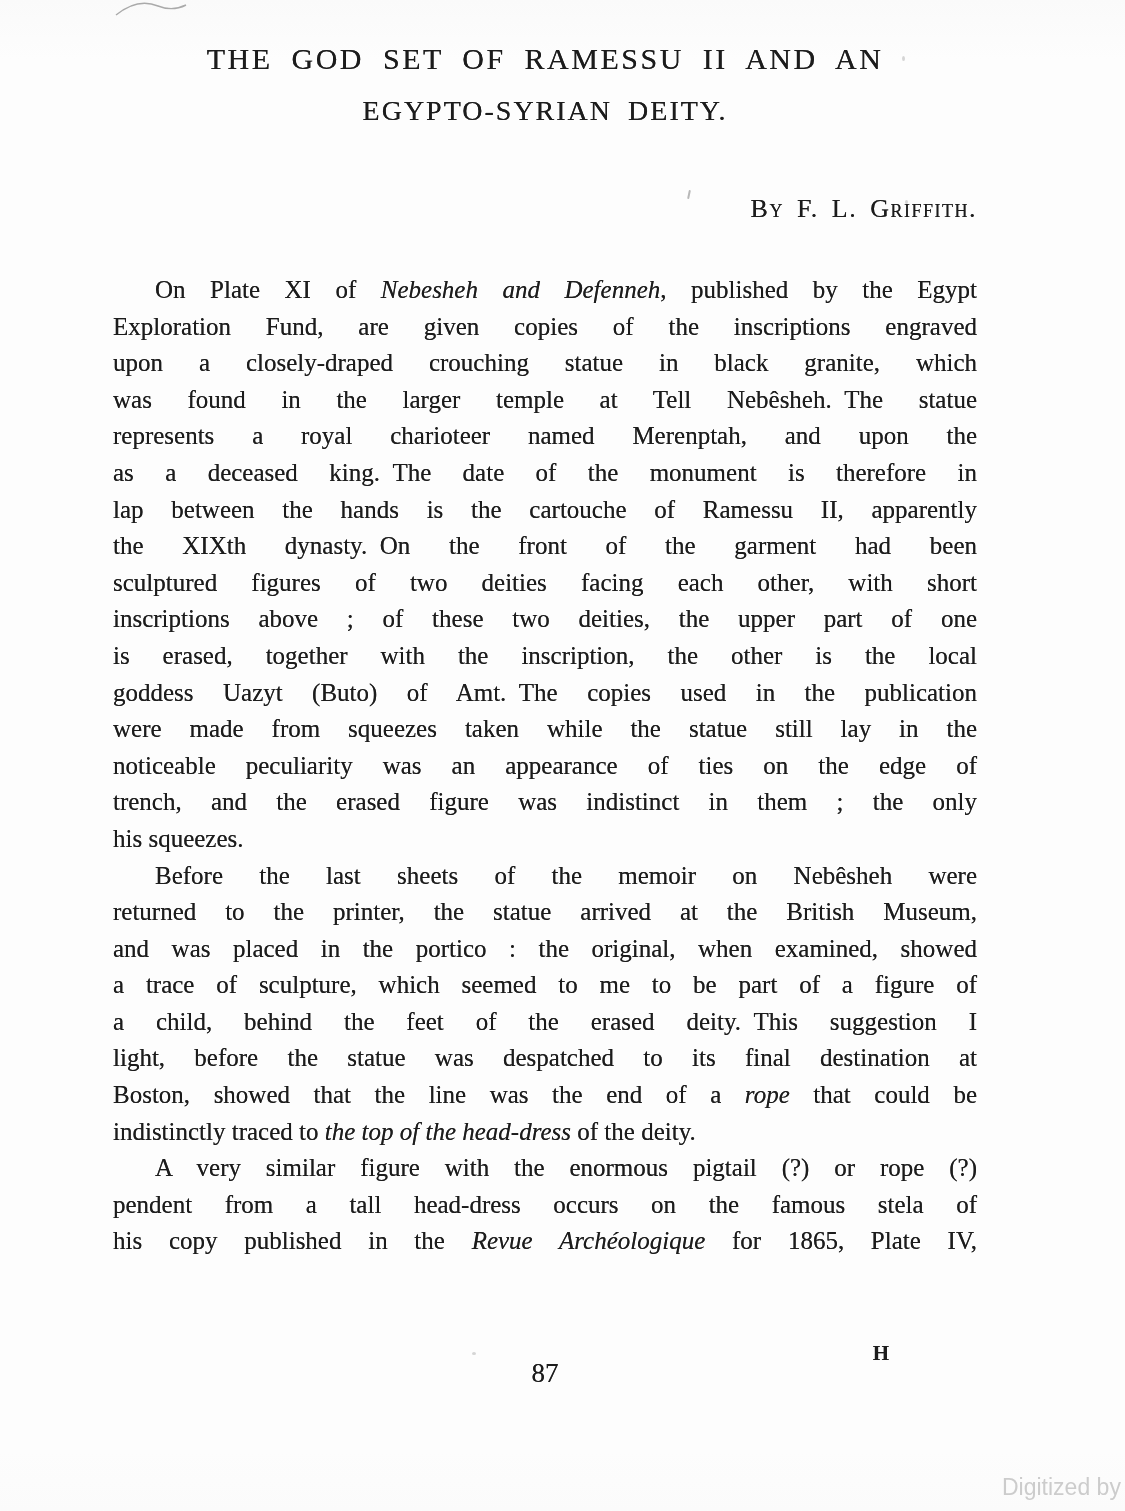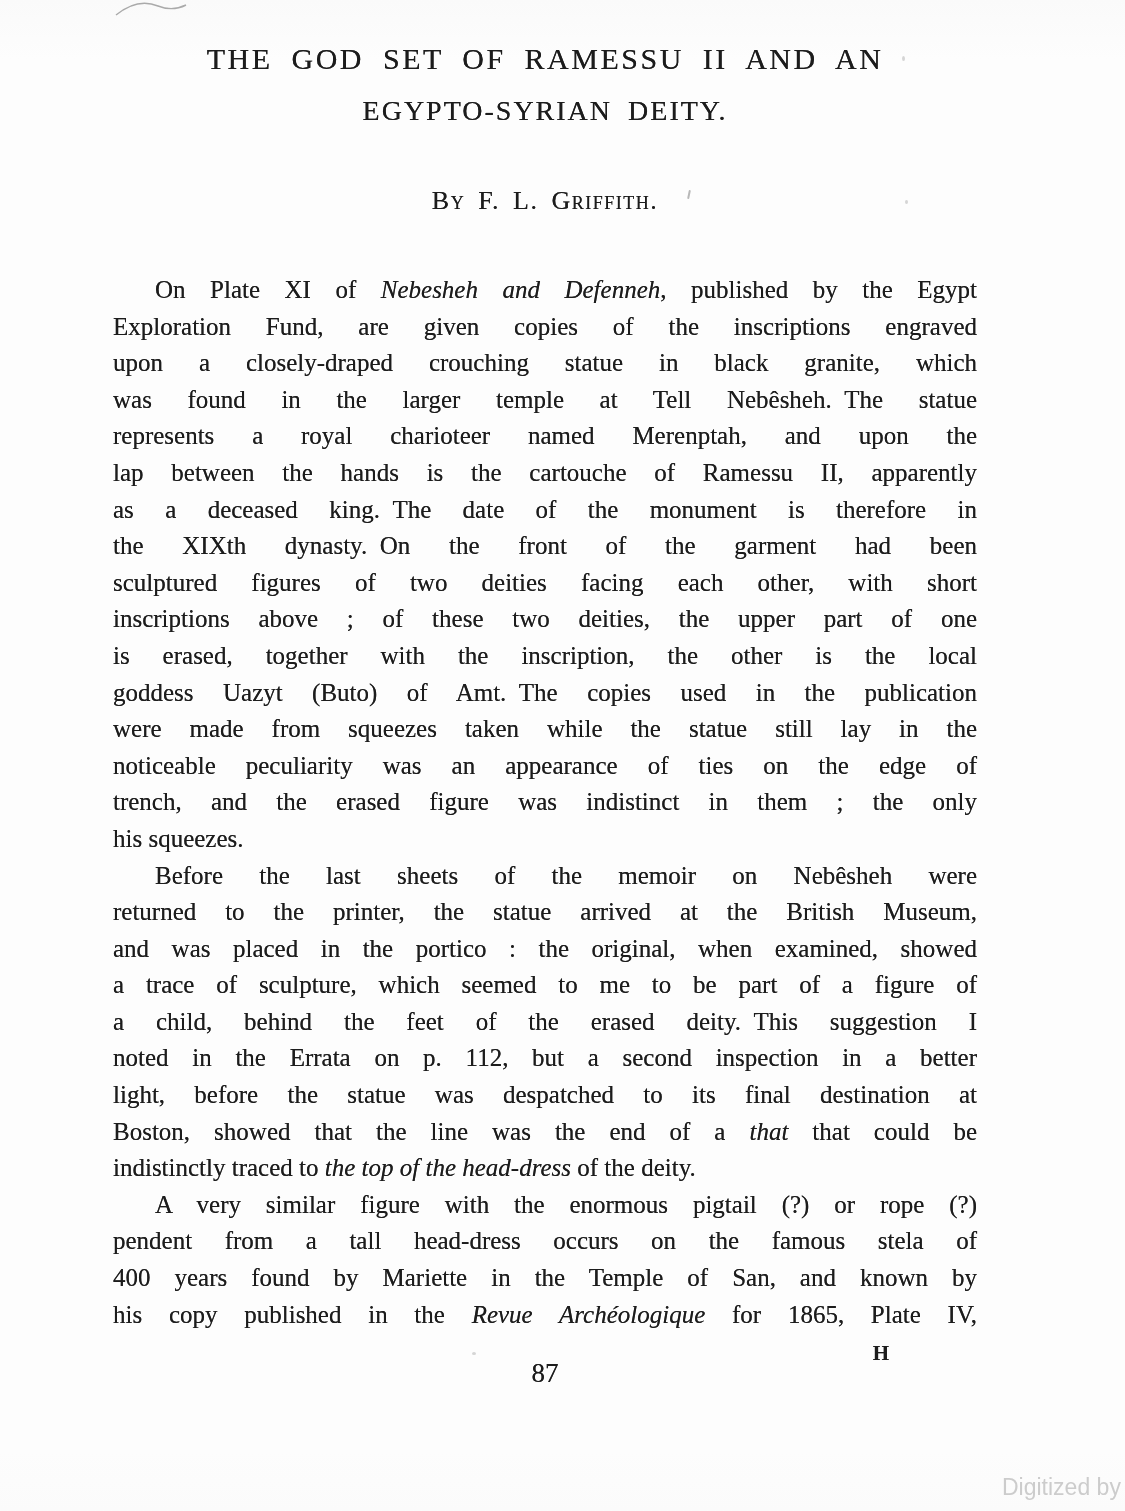--- a/index.html
+++ b/index.html
@@ -27,22 +27,22 @@
   }
   .title-line1 {
     font-size: 30px; letter-spacing: 2.5px; word-spacing: 9px;
     line-height: 34px;
   }
   .title-line2 {
     font-size: 28px; letter-spacing: 2px; word-spacing: 7px;
     line-height: 34px; margin-top: 18px;
   }
   .byline {
-    position: absolute; top: 186px; left: 0; right: 0;
-    text-align: center;
+    position: absolute; top: 194px; left: 0; right: 0;
+    text-align: right;
     font-variant: small-caps;
     font-size: 26px; letter-spacing: 1.5px; word-spacing: 5px;
     text-shadow: 0 0 0.5px rgba(20,20,20,0.8);
   }
   .body-text {
     position: absolute; top: 272px; left: 0; right: 0;
     font-size: 25px;
     line-height: 36.6px;
     text-shadow: 0 0 0.5px rgba(20,20,20,0.75);
   }
@@ -105,43 +105,41 @@
     </div>
 
     <div class="byline">By F. L. Griffith.</div>
 
     <div class="body-text">
         <div class="line indent"><span>On Plate XI of </span><em>Nebesheh and Defenneh</em><span>, published by the Egypt</span></div>
         <div class="line"><span>Exploration Fund, are given copies of the inscriptions engraved</span></div>
         <div class="line"><span>upon a closely-draped crouching statue in black granite, which</span></div>
         <div class="line"><span>was found in the larger temple at Tell Nebêsheh. The statue</span></div>
         <div class="line"><span>represents a royal charioteer named Merenptah, and upon the</span></div>
+        <div class="line"><span>as a deceased king. The date of the monument is therefore in</span></div>
         <div class="line"><span>lap between the hands is the cartouche of Ramessu II, apparently</span></div>
-        <div class="line"><span>as a deceased king. The date of the monument is therefore in</span></div>
         <div class="line"><span>the XIXth dynasty. On the front of the garment had been</span></div>
         <div class="line"><span>sculptured figures of two deities facing each other, with short</span></div>
         <div class="line"><span>inscriptions above ; of these two deities, the upper part of one</span></div>
         <div class="line"><span>is erased, together with the inscription, the other is the local</span></div>
         <div class="line"><span>goddess Uazyt (Buto) of Amt. The copies used in the publication</span></div>
         <div class="line"><span>were made from squeezes taken while the statue still lay in the</span></div>
         <div class="line"><span>noticeable peculiarity was an appearance of ties on the edge of</span></div>
         <div class="line"><span>trench, and the erased figure was indistinct in them ; the only</span></div>
         <div class="line last"><span>his squeezes.</span></div>
         <div class="line indent"><span>Before the last sheets of the memoir on Nebêsheh were</span></div>
         <div class="line"><span>returned to the printer, the statue arrived at the British Museum,</span></div>
         <div class="line"><span>and was placed in the portico : the original, when examined, showed</span></div>
         <div class="line"><span>a trace of sculpture, which seemed to me to be part of a figure of</span></div>
         <div class="line"><span>a child, behind the feet of the erased deity. This suggestion I</span></div>
-        <div class="line"><span>noted in the Errata on p. 112, but a second inspection in a better</span></div>
         <div class="line"><span>light, before the statue was despatched to its final destination at</span></div>
-        <div class="line"><span>Boston, showed that the line was the end of a </span><em>that</em><span> that could be</span></div>
+        <div class="line"><span>Boston, showed that the line was the end of a </span><em>rope</em><span> that could be</span></div>
         <div class="line last"><span>indistinctly traced to </span><em>the top of the head-dress</em><span> of the deity.</span></div>
         <div class="line indent"><span>A very similar figure with the enormous pigtail (?) or rope (?)</span></div>
         <div class="line"><span>pendent from a tall head-dress occurs on the famous stela of</span></div>
-        <div class="line"><span>400 years found by Mariette in the Temple of San, and known by</span></div>
         <div class="line"><span>his copy published in the </span><em>Revue Archéologique</em><span> for 1865, Plate IV,</span></div>
       </div>
 
     <div class="footer-pagenum">87</div>
     <div class="footer-signature">H</div>
 
   </div>
 
   <div class="watermark">Digitized by Google</div>
 

